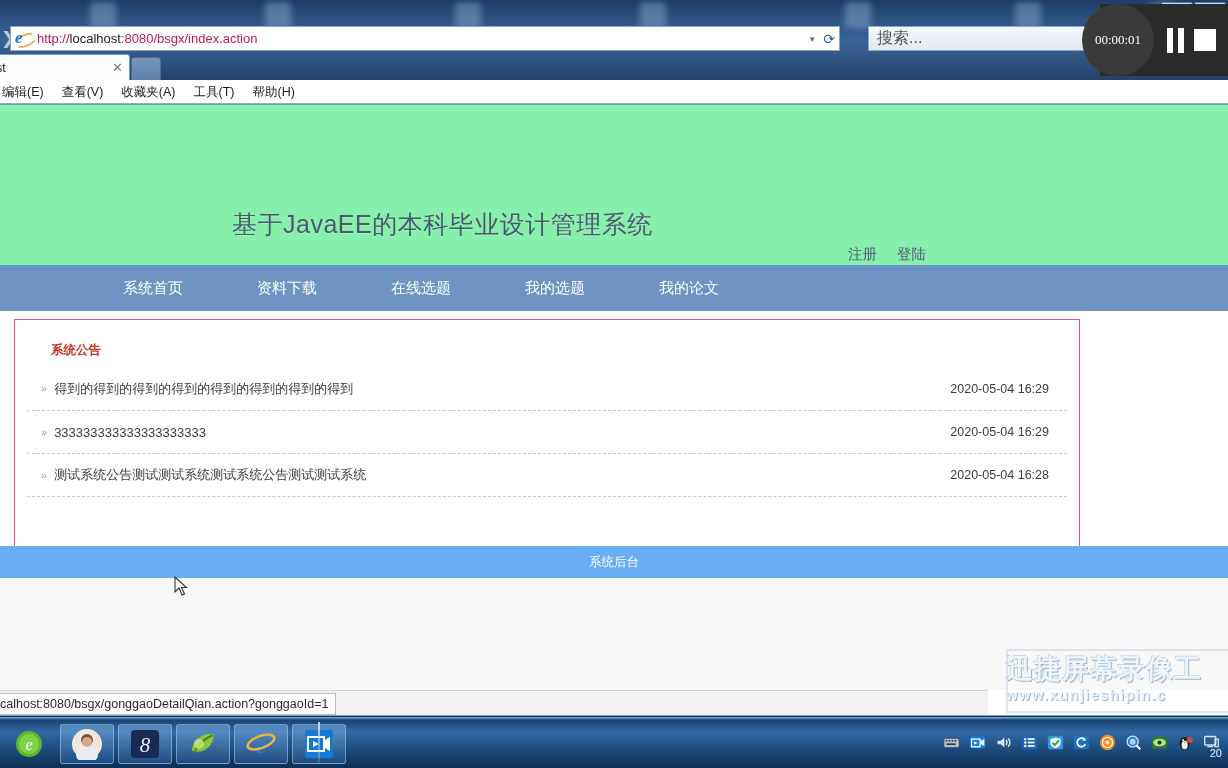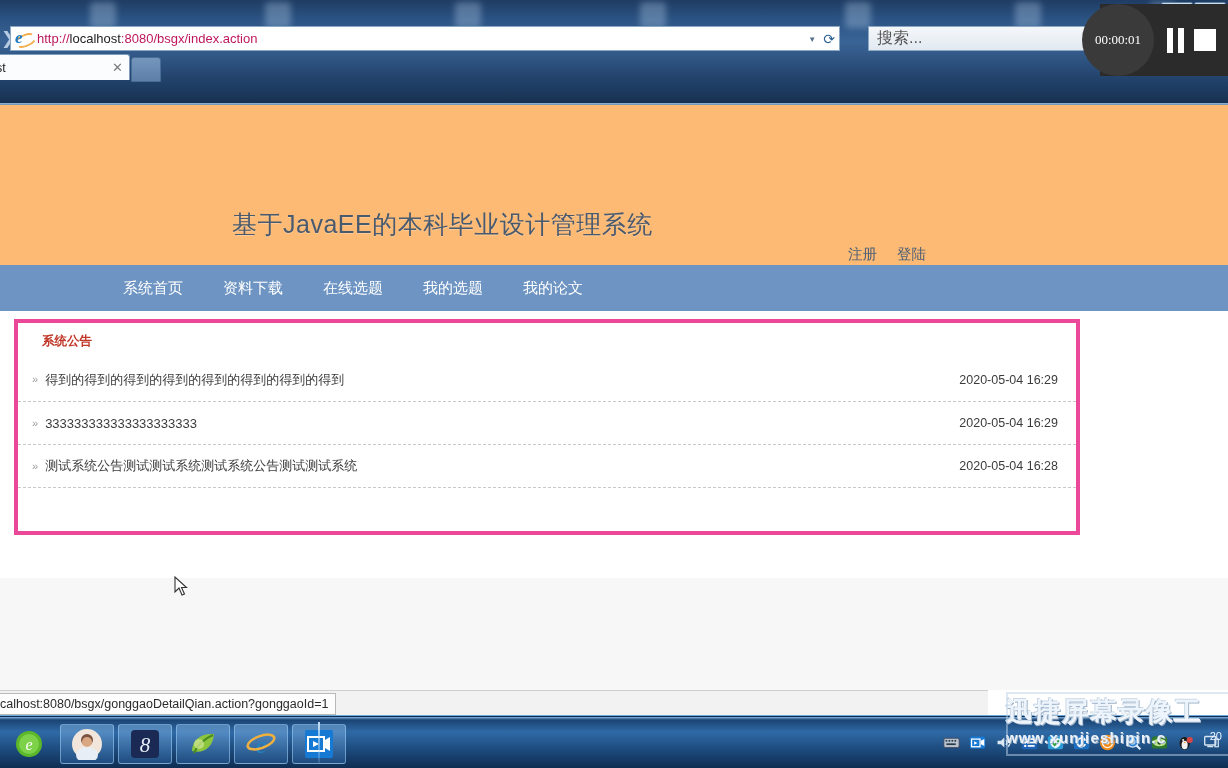--- a/index.html
+++ b/index.html
@@ -143,21 +143,21 @@
   
   .page {
     position: absolute; left: 0; top: 105px;
     width: 1228px; height: 585px;
     background: #ffffff;
     overflow: hidden;
   }
   .site-header {
     position: relative;
     width: 1228px; height: 160px;
-    background: #fdba74;
+    background: #86efac;
   }
   .site-title {
     position: absolute; left: 232px; top: 103px;
     font-size: 25px; color: #4a5a6e;
     letter-spacing: .5px;
     white-space: nowrap;
     text-shadow: 0 1px 0 rgba(255,255,255,.25);
   }
   .auth-links {
     position: absolute; right: 302px; top: 140px;
@@ -167,40 +167,40 @@
     font-size: 14.5px; color: #4f6076; text-decoration: none;
   }
 
   .site-nav {
     position: relative;
     width: 1228px; height: 46px;
     background: #6d94c2;
     display: flex; align-items: center;
     padding-left: 123px;
     box-sizing: border-box;
-    gap: 40px;
+    gap: 74px;
   }
   .site-nav a {
     font-size: 15px; color: #ffffff; text-decoration: none;
     white-space: nowrap;
   }
 
   .content-wrap {
     position: relative;
     width: 1228px;
     padding: 8px 14px 0 14px;
     box-sizing: border-box;
   }
   .panel {
     width: 1066px;
-    border: 4px solid #ec4899;
+    border: 1px solid #ec4899;
     background: #fff;
     box-sizing: border-box;
     min-height: 188px;
-    padding: 0;
+    padding: 12px;
   }
   .panel-title {
     font-size: 12.5px; color: #c0392b;
     font-weight: bold;
     padding: 10px 0 8px 24px;
   }
   .notice-list { padding: 0; margin: 0; list-style: none; }
   .notice-row {
     display: flex; align-items: center;
     justify-content: space-between;
@@ -290,21 +290,21 @@
     display: flex; align-items: center; gap: 9px;
     padding-right: 4px;
   }
   .tray-ico { width: 17px; height: 17px; display:block; }
   .tray-divider {
     position: absolute; left: 318px; top: 6px;
     width: 2px; height: 41px;
     background: linear-gradient(to bottom, rgba(210,235,255,.9), rgba(120,175,225,.2));
   }
   .tray-clock {
-    position: absolute; right: 6px; top: 14px;
+    position: absolute; right: 6px; top: 31px;
     font-size: 11px; color: #e9f3ff;
   }
 
   
   .recorder {
     position: absolute; right: 0; top: 4px;
     height: 72px; width: 160px;
     z-index: 60;
     display: flex; align-items: center; font-family: Liberation Serif, serif;
   }
@@ -328,21 +328,20 @@
   .pause-btn { display: flex; gap: 5px; z-index: 3; }
   .pause-btn i { display: block; width: 6px; height: 25px; background: #fff; }
   .stop-btn { width: 22px; height: 22px; background: #fff; z-index: 3; }
 
   
   .watermark {
     position: absolute; left: 1006px; top: 653px;
     width: 222px; height: 62px;
     z-index: 50;
     pointer-events: none;
-    margin-top: 43px;
   }
   .wm-line1 {
     font-size: 27px; font-weight: bold; color: #eef4fb;
     letter-spacing: 1px; white-space: nowrap;
     text-shadow: 1px 1px 0 #9fb4c9, -1px -1px 0 #c9d8e6;
     line-height: 32px;
   }
   .wm-line2 {
     font-size: 15px; font-weight: bold; color: #ecf2f9;
     letter-spacing: 1.2px; white-space: nowrap;
@@ -398,20 +397,27 @@
     <div class="search-box">搜索...</div>
 
     <div class="tab-strip">
       <div class="tab">
         <span class="tab-label">ost</span>
         <span class="tab-close">✕</span>
       </div>
       <div class="tab-new"></div>
     </div>
 
+    <div class="menubar">
+      <span class="mi">编辑(E)</span>
+      <span class="mi">查看(V)</span>
+      <span class="mi">收藏夹(A)</span>
+      <span class="mi">工具(T)</span>
+      <span class="mi">帮助(H)</span>
+    </div>
     <div class="chrome-sep"></div>
   </div>
 
   <div class="page">
 
     <div class="site-header">
       <div class="site-title">基于JavaEE的本科毕业设计管理系统</div>
       <div class="auth-links">
         <a href="#">注册</a>
         <a href="#">登陆</a>
@@ -453,20 +459,23 @@
               <a href="#" class="notice-text">测试系统公告测试测试系统测试系统公告测试测试系统</a>
             </span>
             <span class="notice-date">2020-05-04 16:28</span>
           </li>
 
           <li class="notice-spacer"></li>
         </ul>
       </div>
     </div>
 
+    <div class="site-footer">
+      <a href="#">系统后台</a>
+    </div>
     <div class="page-blank"></div>
 
     <svg class="cursor" viewBox="0 0 18 24">
       <path d="M3 2 L3 17 L7 13 L10 20 L12.5 19 L9.5 12.5 L14.5 12.5 Z" fill="#ffffff" stroke="#333" stroke-width="1.1"></path>
     </svg>
   </div>
 
   <div class="statusbar">
     <div class="status-url">calhost:8080/bsgx/gonggaoDetailQian.action?gonggaoId=1</div>
   </div>

